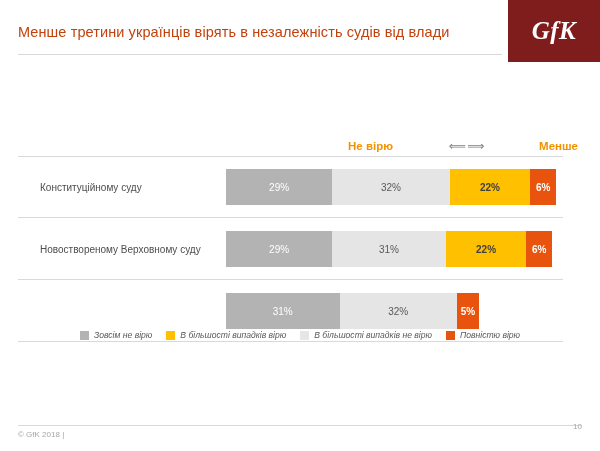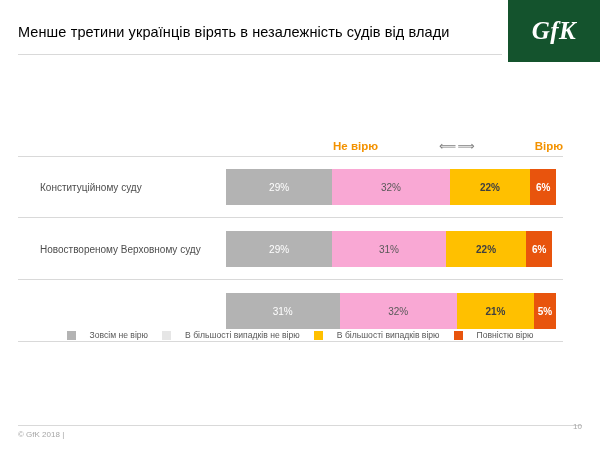--- a/index.html
+++ b/index.html
@@ -22,39 +22,39 @@
     top: 0; left: 0;
     width: 600px;
     height: 62px;
     background: #ffffff;
   }
   .logo {
     position: absolute;
     top: 0; right: 0;
     width: 92px;
     height: 62px;
-    background: #14532d;
+    background: #7f1d1d;
     display: flex;
     align-items: center;
     justify-content: center;
   }
   .logo-text {
     color: #ffffff;
     font-size: 25px;
     font-style: italic;
     font-weight: bold;
     letter-spacing: 0.5px;
     font-family: "Liberation Serif", serif;
   }
   .title {
     position: absolute;
     left: 18px;
     top: 24px;
     font-size: 14.5px;
-    color: #000000;
+    color: #c2410c;
     font-weight: normal;
     letter-spacing: 0.1px;
   }
   .title-rule {
     position: absolute;
     left: 18px;
     top: 54px;
     width: 484px;
     height: 1px;
     background: #d9d9d9;
@@ -76,21 +76,21 @@
     position: absolute;
     left: 18px;
     top: 115px;
     width: 564px;
     height: 240px;
   }
 
   .axis-note {
     position: absolute;
     top: 22px;
-    left: 315px;
+    left: 330px;
     width: 230px;
     height: 18px;
     font-size: 11.5px;
     font-weight: bold;
     color: #f39200;
     display: flex;
     align-items: center;
     justify-content: space-between;
   }
   .axis-note .arrows {
@@ -150,41 +150,42 @@
   }
   .seg {
     display: flex;
     align-items: center;
     justify-content: center;
     font-size: 10px;
     height: 36px;
     box-sizing: border-box;
   }
   .seg.s1 { background: #b3b3b3; color: #ffffff; }
-  .seg.s2 { background: #f9a8d4; color: #595959; text-align: center; }
+  .seg.s2 { background: #e5e5e5; color: #595959; text-align: center; }
   .seg.s3 { background: #ffc000; color: #404040; font-weight: bold; }
   .seg.s4 { background: #e8540d; color: #ffffff; font-weight: bold; }
 
   
   .legend {
     position: absolute;
     left: 18px;
     top: 330px;
     width: 564px;
     display: flex;
     align-items: center;
     justify-content: center;
     gap: 14px;
   }
   .legend-item {
     display: flex;
     align-items: center;
-    gap: 14px;
+    gap: 5px;
     font-size: 8.6px;
     color: #595959;
+    font-style: italic;
   }
   .swatch {
     width: 9px;
     height: 9px;
     display: inline-block;
   }
 
   
   .footer-rule {
     position: absolute;
@@ -218,21 +219,21 @@
   </div>
   <div class="title">Менше третини українців вірять в незалежність судів від влади</div>
   <div class="title-rule"></div>
 </div>
 
 <div class="chart">
 
   <div class="axis-note">
     <span>Не вірю</span>
     <span class="arrows">⟸  ⟹</span>
-    <span>Вірю</span>
+    <span>Менше</span>
   </div>
 
   <div class="rows">
 
     <div class="row">
       <div class="row-rule-top"></div>
       <div class="row-label">Конституційному суду</div>
       <div class="bar-track">
         <div class="seg s1" style="width:32.2%">29%</div>
         <div class="seg s2" style="width:35.6%">32%</div>
@@ -250,41 +251,40 @@
         <div class="seg s3" style="width:24.4%">22%</div>
         <div class="seg s4" style="width:7.8%">6%</div>
       </div>
       <div class="row-rule"></div>
     </div>
 
     <div class="row">
       <div class="bar-track">
         <div class="seg s1" style="width:34.4%">31%</div>
         <div class="seg s2" style="width:35.6%">32%</div>
-        <div class="seg s3" style="width:23.3%">21%</div>
         <div class="seg s4" style="width:6.7%">5%</div>
       </div>
       <div class="row-rule"></div>
     </div>
 
   </div>
 </div>
 
 <div class="legend">
   <div class="legend-item">
     <span class="swatch" style="background:#b3b3b3"></span>
     <span>Зовсім не вірю</span>
   </div>
   <div class="legend-item">
+    <span class="swatch" style="background:#ffc000"></span>
+    <span>В більшості випадків вірю</span>
+  </div>
+  <div class="legend-item">
     <span class="swatch" style="background:#e6e6e6"></span>
     <span>В більшості випадків не вірю</span>
-  </div>
-  <div class="legend-item">
-    <span class="swatch" style="background:#ffc000"></span>
-    <span>В більшості випадків вірю</span>
   </div>
   <div class="legend-item">
     <span class="swatch" style="background:#e8540d"></span>
     <span>Повністю вірю</span>
   </div>
 </div>
 
 <div class="footer-rule"></div>
 <div class="footer-left">© GfK 2018 |</div>
 <div class="footer-right">10</div>

